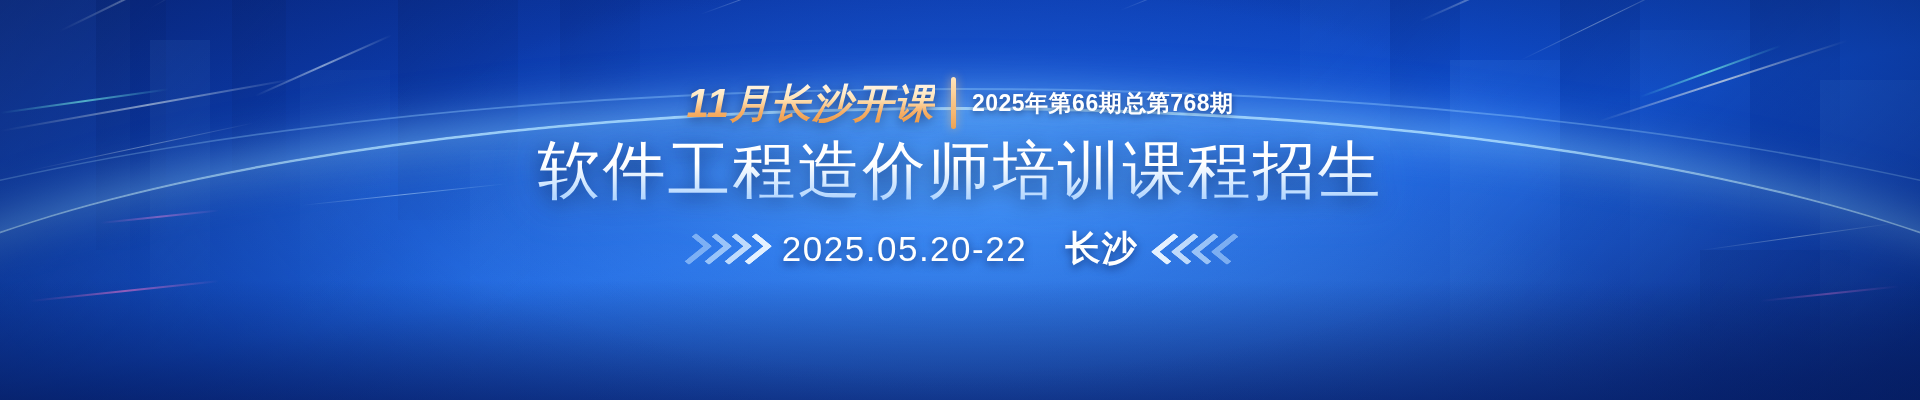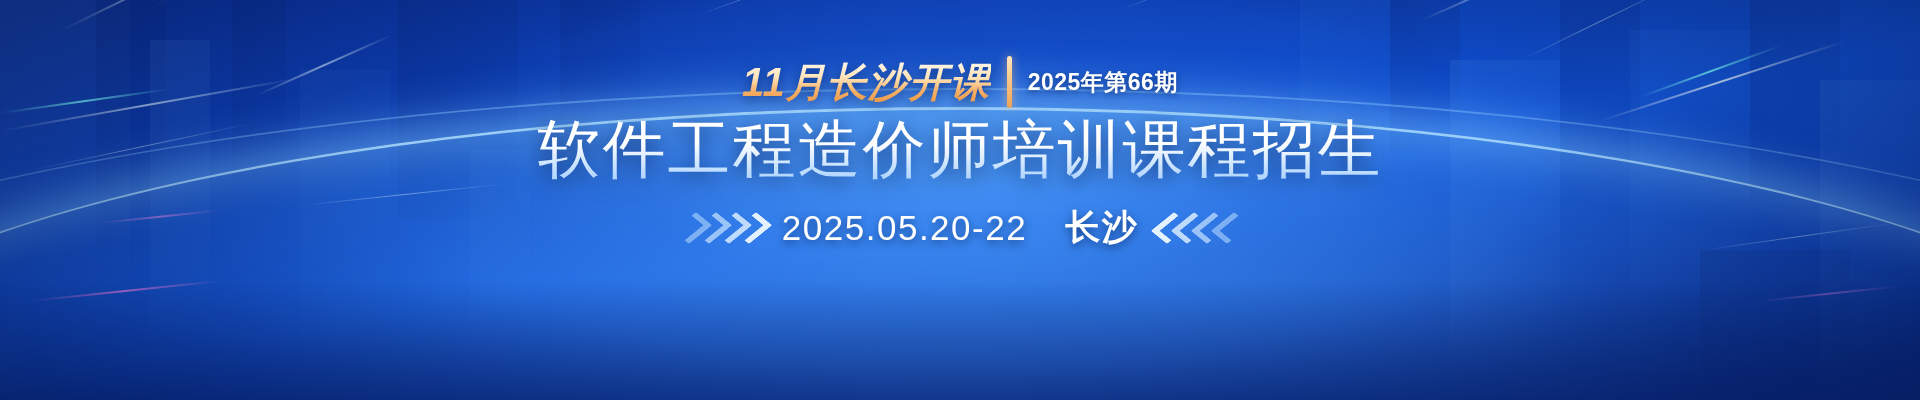--- a/index.html
+++ b/index.html
@@ -47,21 +47,21 @@
     background:linear-gradient(180deg,rgba(10,45,140,0),rgba(8,36,120,.75));
   }
   .vign{
     position:absolute;inset:0;
     background:radial-gradient(ellipse 1250px 420px at 960px 180px,rgba(0,0,0,0) 45%,rgba(4,22,78,.55) 100%);
   }
 
   
   .content{
     position:absolute;inset:0;display:flex;flex-direction:column;
-    align-items:center;justify-content:flex-start;padding-top:56px;
+    align-items:center;justify-content:flex-start;padding-top:56px;margin-top:21px;
   }
 
   .kicker{display:flex;align-items:center;gap:16px;}
   .kicker-main{
     font-size:40px;font-weight:700;font-style:italic;letter-spacing:1px;line-height:1;
     background:linear-gradient(180deg,#fff4e2 0%,#ffe0b0 42%,#f6a martial 60%,#f3a85c 100%);
     background:linear-gradient(180deg,#fff6e8 0%,#ffe3b6 40%,#f7b068 72%,#ef9a45 100%);
     -webkit-background-clip:text;background-clip:text;color:transparent;
     -webkit-text-fill-color:transparent;
     filter:drop-shadow(0 3px 6px rgba(3,20,70,.55));
@@ -162,20 +162,21 @@
 
   <div class="layer vign"></div>
 
   <div class="content">
 
     <div class="kicker">
       <div class="kicker-main">11月长沙开课</div>
       <div class="kdivider"></div>
       <div class="kicker-sub">
         <div>2025年第66期</div>
+        <div>总第768期</div>
       </div>
     </div>
 
     <div class="headline">软件工程造价师培训课程招生</div>
 
     <div class="dateline">
       <div class="chevgrp">
         <span class="chev c1">
             <span></span>
           </span>

